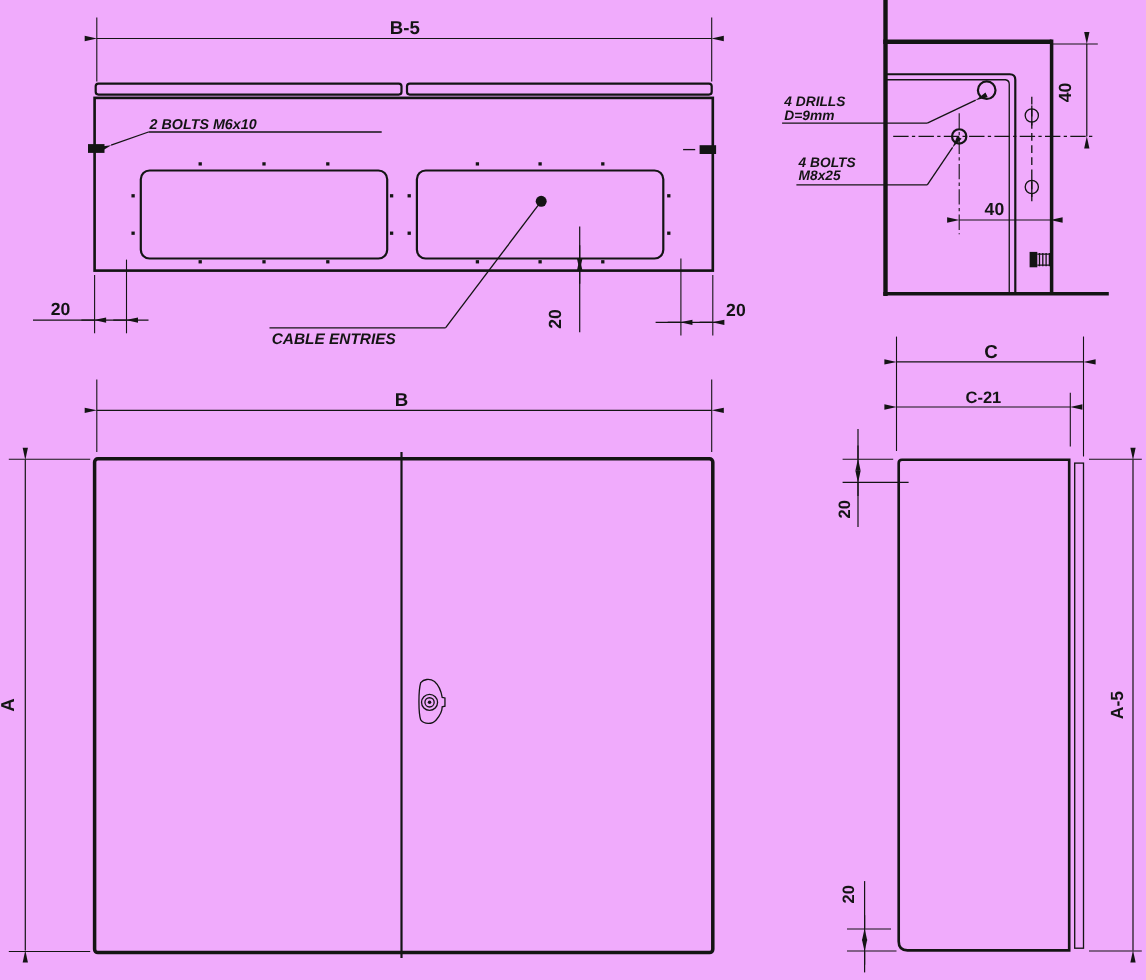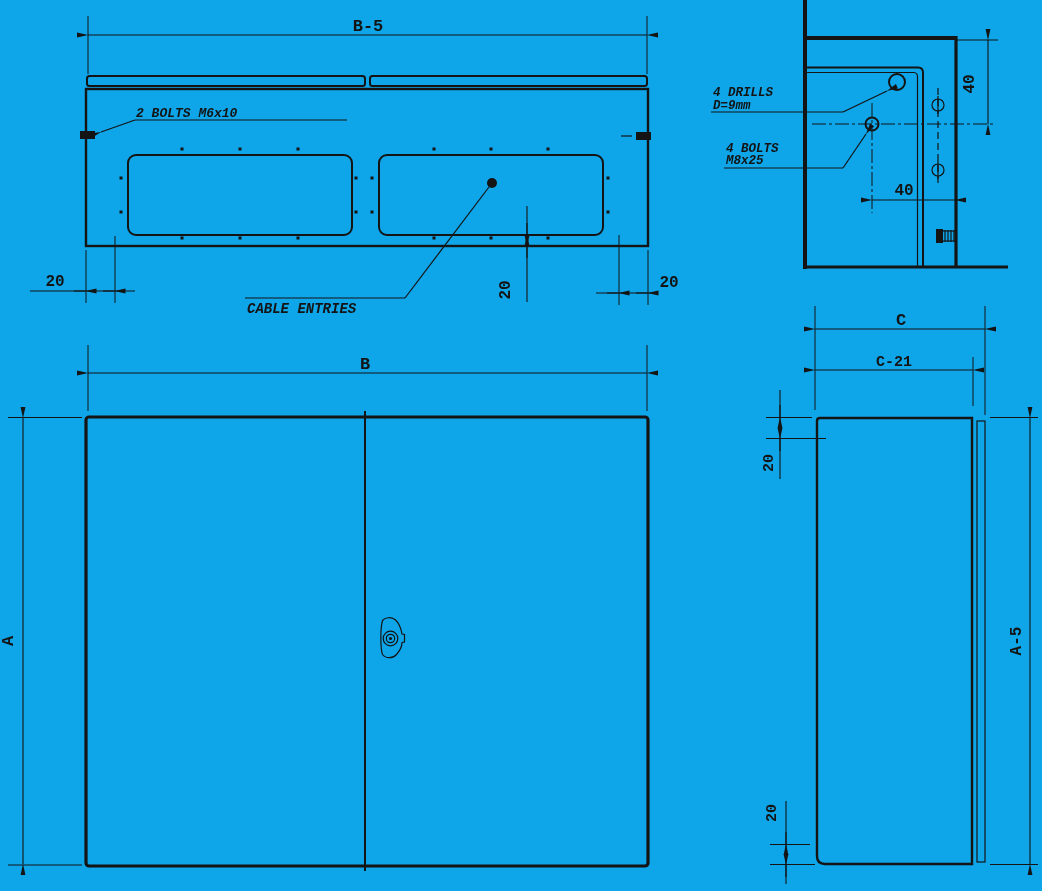--- a/index.html
+++ b/index.html
@@ -1,17 +1,17 @@
 <!DOCTYPE html>
 <html><head>
 <meta charset="utf-8">
 <style>
   html,body{margin:0;padding:0;background:#ffffff;}
-  .stage{position:relative;width:1042px;height:891px;background:#0ea5e9;overflow:hidden;
-         font-family:Liberation Mono, monospace;}
+  .stage{position:relative;width:1042px;height:891px;background:#f0abfc;overflow:hidden;
+         font-family:Liberation Sans, sans-serif;}
   svg{display:block}
   .thin{stroke:#141414;stroke-width:1.2;fill:none}
   .med{stroke:#141414;stroke-width:2;fill:none}
   .med2{stroke:#141414;stroke-width:2.4;fill:none}
   .thick{stroke:#141414;stroke-width:3.2;fill:none}
   .xthick{stroke:#141414;stroke-width:4;fill:none}
   .dim{stroke:#141414;stroke-width:1.1;fill:none}
   .ext{stroke:#141414;stroke-width:1;fill:none}
   .fillb{fill:#141414;stroke:none}
   .cl{stroke:#141414;stroke-width:1;fill:none;stroke-dasharray:14 3 3 3}

